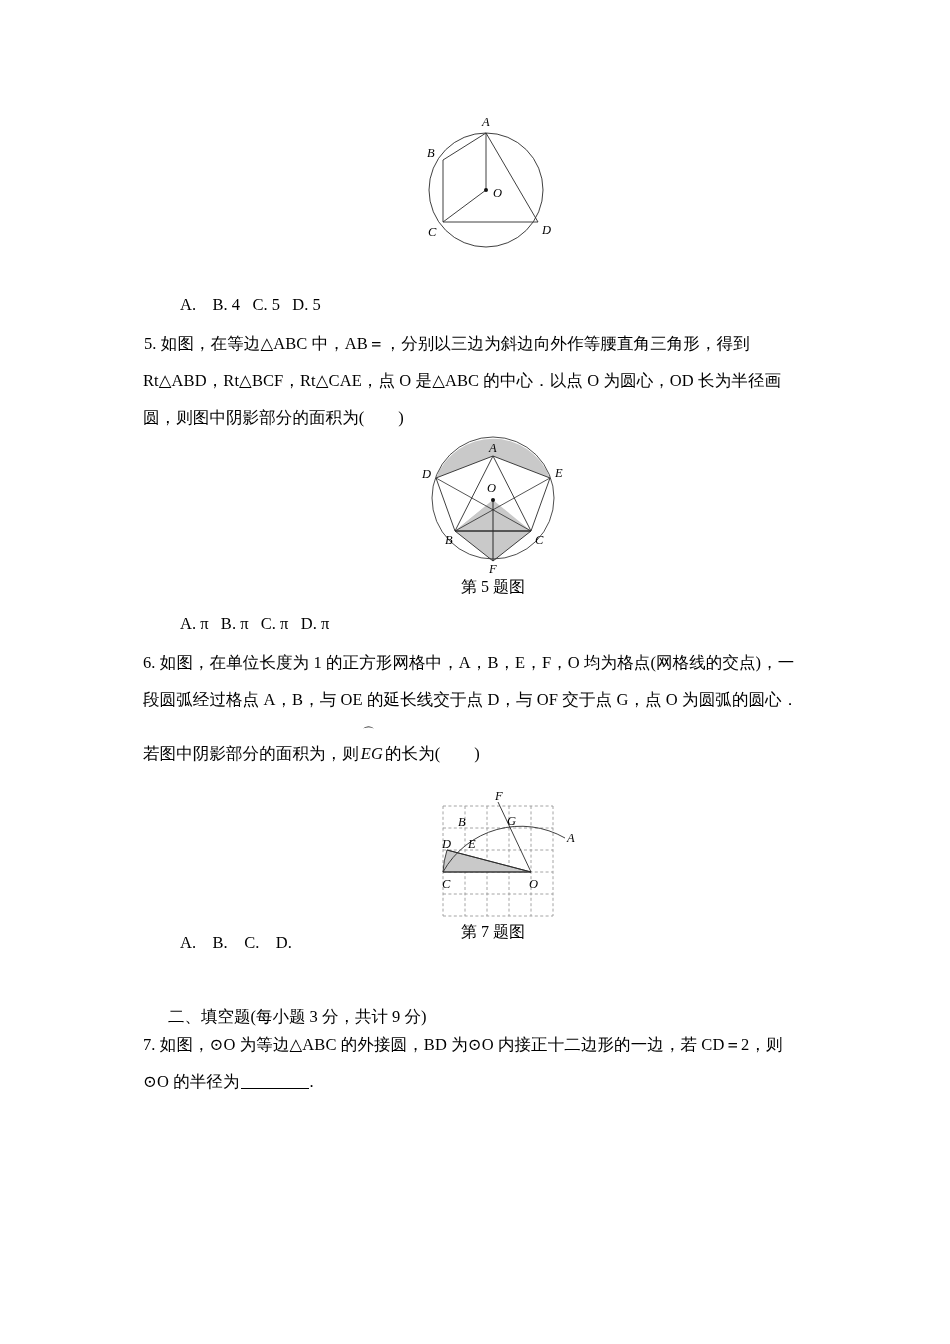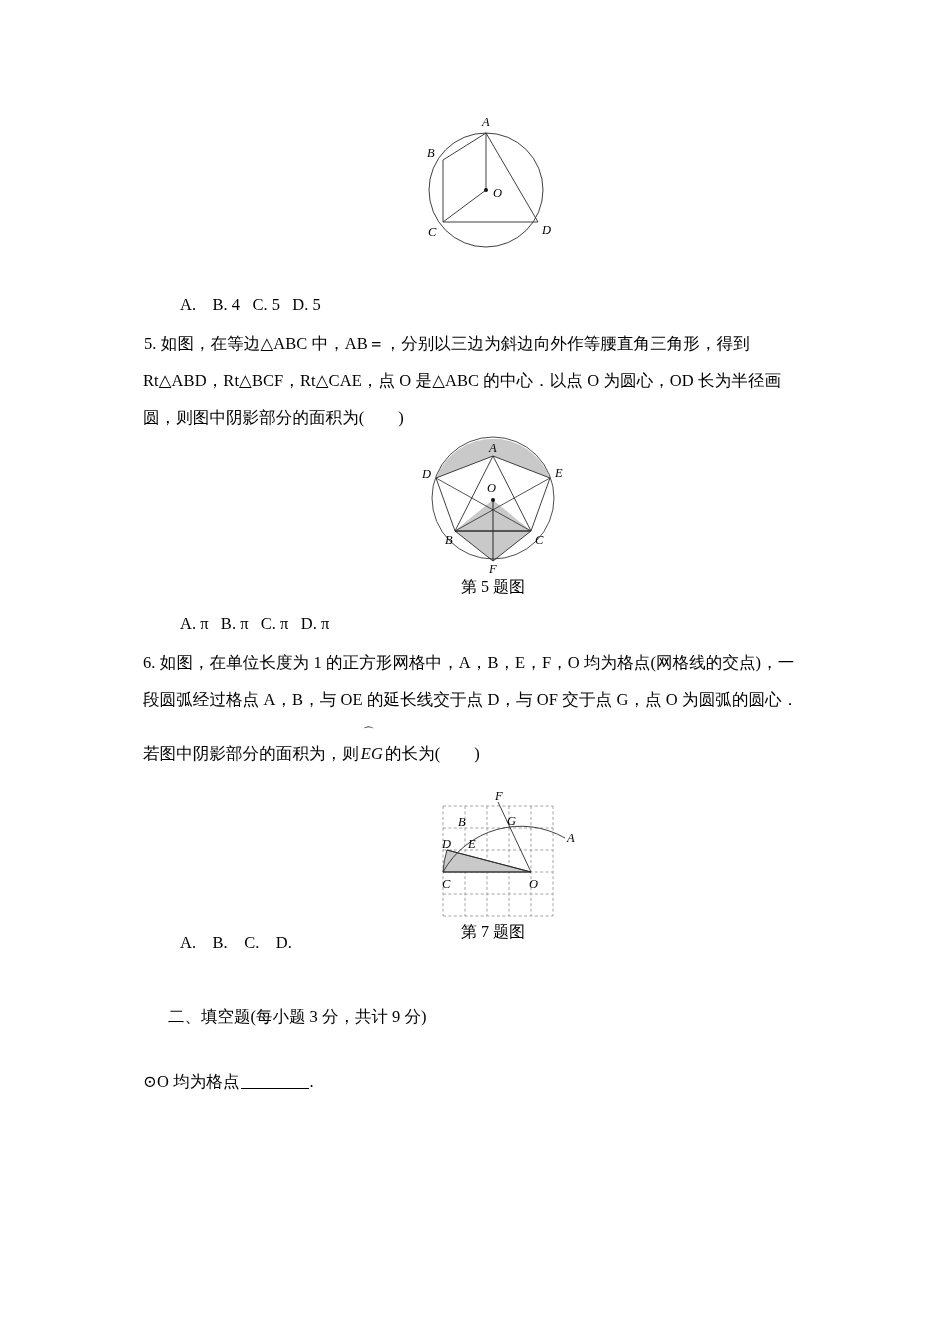--- a/index.html
+++ b/index.html
@@ -195,15 +195,16 @@
       <text class="lbl" x="109" y="37">G</text>
       <text class="lbl" x="169" y="54">A</text>
     </svg>
     <div class="figcap">第 7 题图</div>
   </div>
 
   <div class="abs opts" style="left:143px; top:926px;text-align:right;">A.    B.    C.    D.</div>
 
   <div class="abs sec-head" style="left:143px; top:1000px;">二、填空题(每小题 3 分，共计 9 分)</div>
 
-  <div class="abs qline" style="left:143px; top:1063px; width:700px;"><span>⊙O 均为格点</span><span class="blankline"></span><span>.</span></div>
+  <div class="abs qline" style="left:143px; top:1026px; width:700px;">7. 如图，⊙O 为等边△ABC 的外接圆，BD 为⊙O 内接正十二边形的一边，若 CD＝2，则</div>
+  <div class="abs qline" style="left:143px; top:1063px; width:700px;"><span>⊙O 的半径为</span><span class="blankline"></span><span>.</span></div>
 
 </div>
 
 </body></html>

